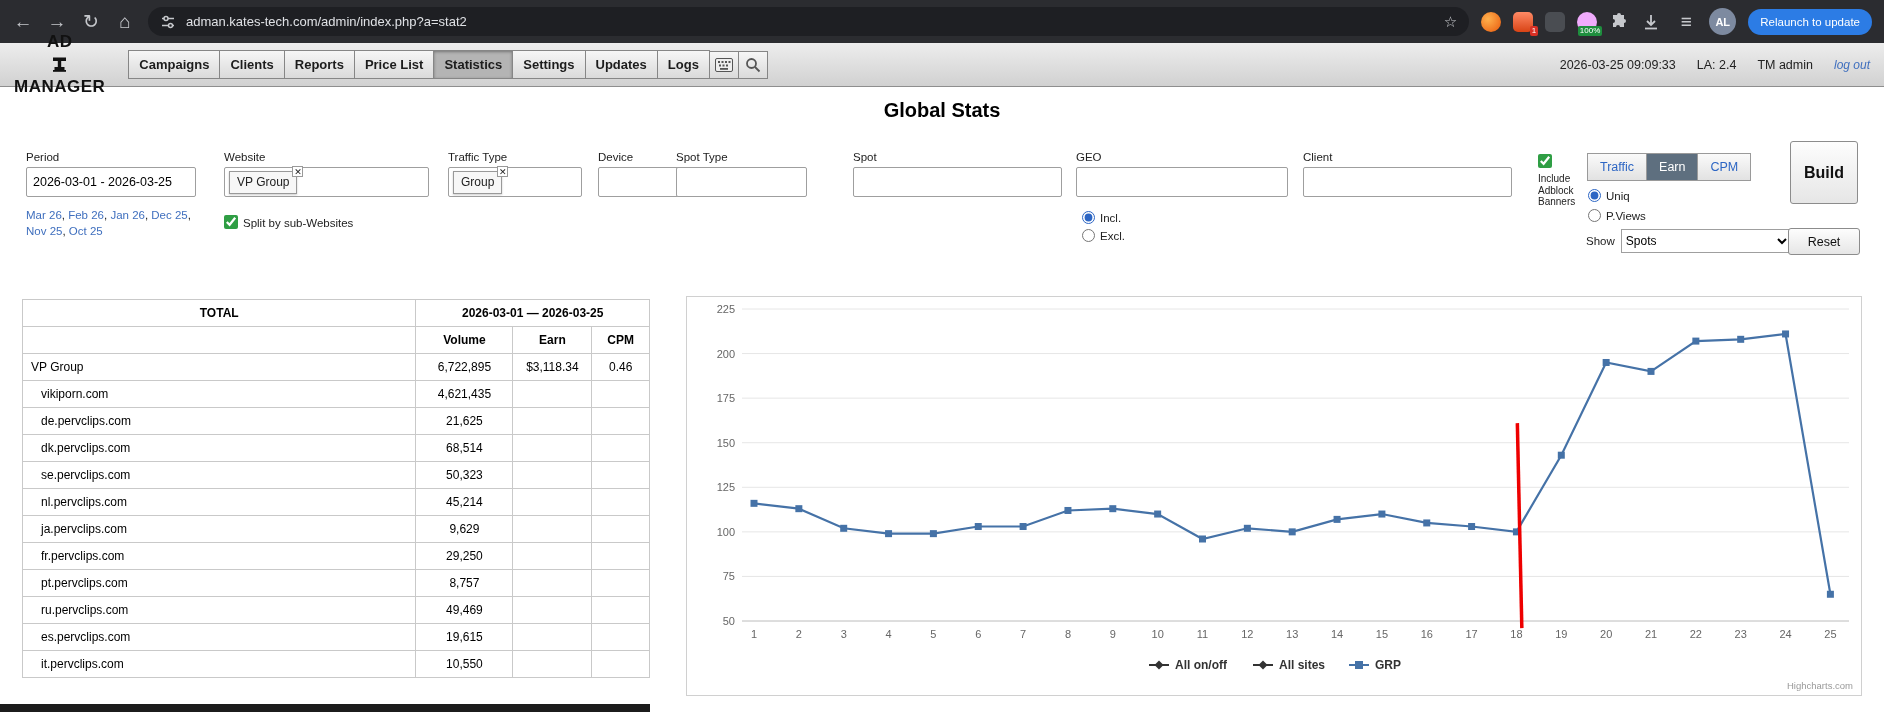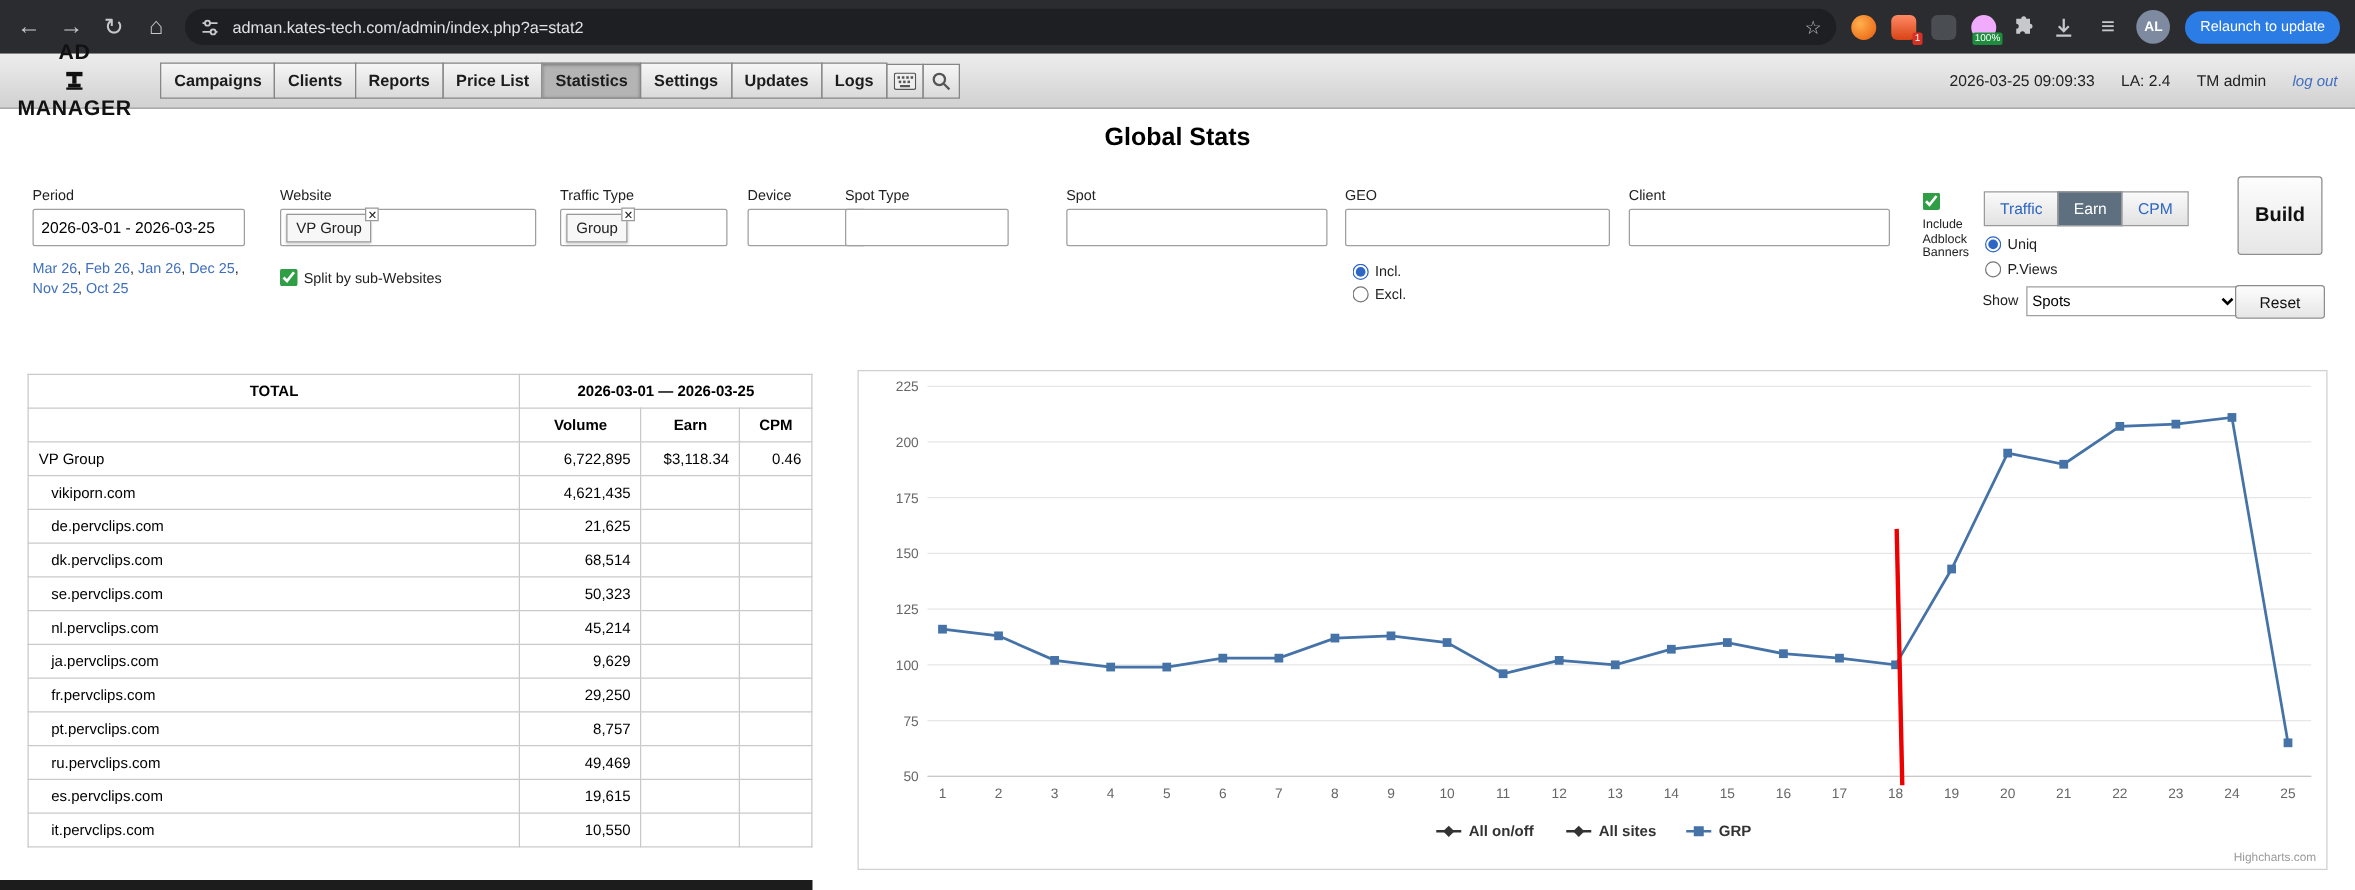--- a/index.html
+++ b/index.html
@@ -119,21 +119,21 @@
     font-size:12.5px; color:#111; cursor:pointer; font-family:"Liberation Sans", sans-serif;
   }
 
   
   .content { position:relative; margin-top:28px; height:413px; }
   .stats-table { position:absolute; left:22px; top:0; width:628px; border-collapse:collapse; font-size:12px; table-layout:fixed; }
   .stats-table th, .stats-table td { border:1px solid #c9c9c9; padding:5px 8px; height:27px; color:#000; }
   .stats-table th { font-weight:bold; text-align:center; background:#fff;margin-left:44px; }
   .c-name { text-align:left; padding-left:12px; overflow:hidden; white-space:nowrap; }
   .c-name.sub { padding-left:18px; }
-  .c-num { text-align:right; padding-right:8px; }
+  .c-num { text-align:center; padding-right:8px; }
   .bottom-strip { position:absolute; left:0; top:405px; width:650px; height:8px; background:#1c1c1c; }
 
   .chart-box {
     position:absolute; left:686px; top:-3px; width:1176px; height:400px;
     border:1px solid #d0d0d0; background:#fff;
   }
   .chart-box svg { display:block; }
 </style>
 </head>
 <body>

